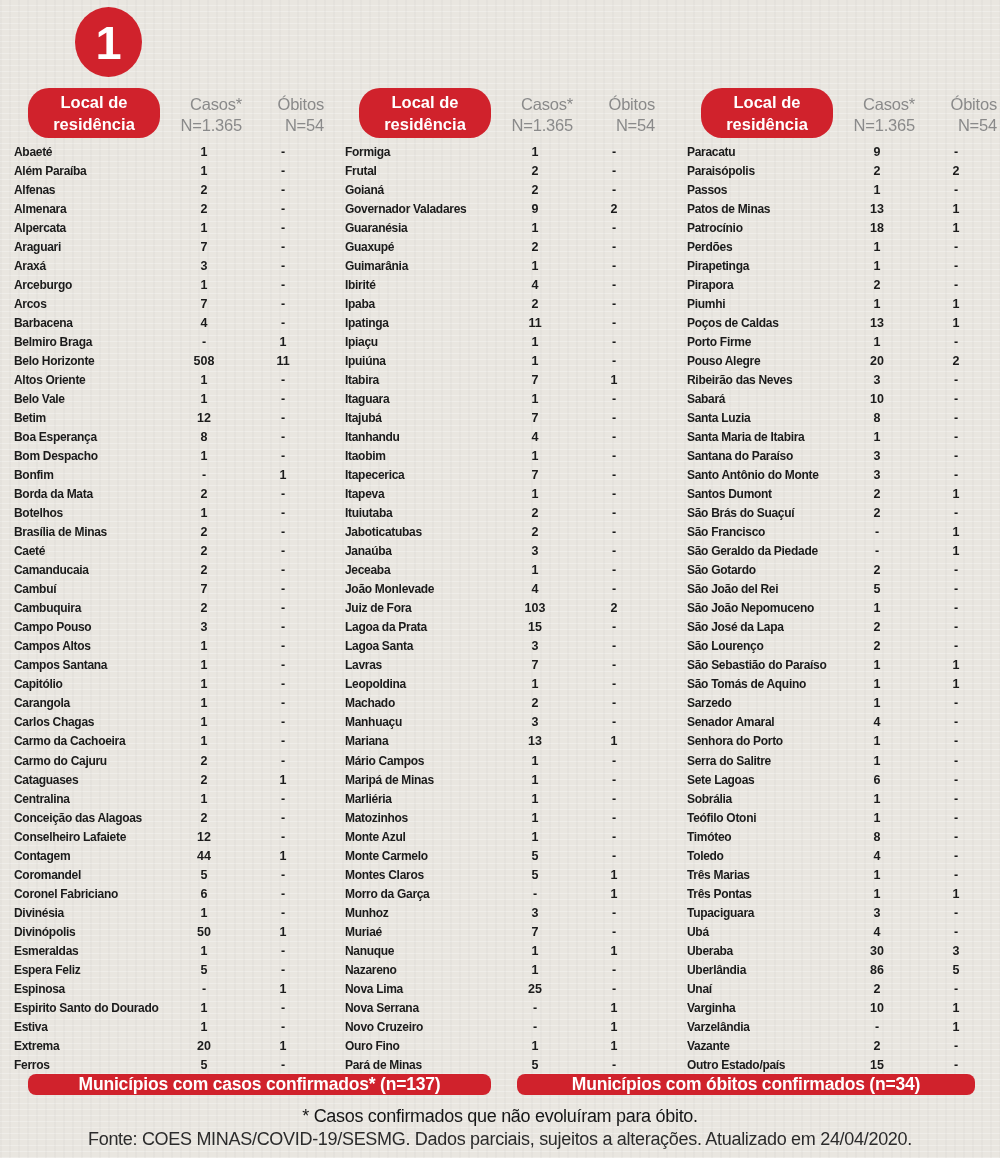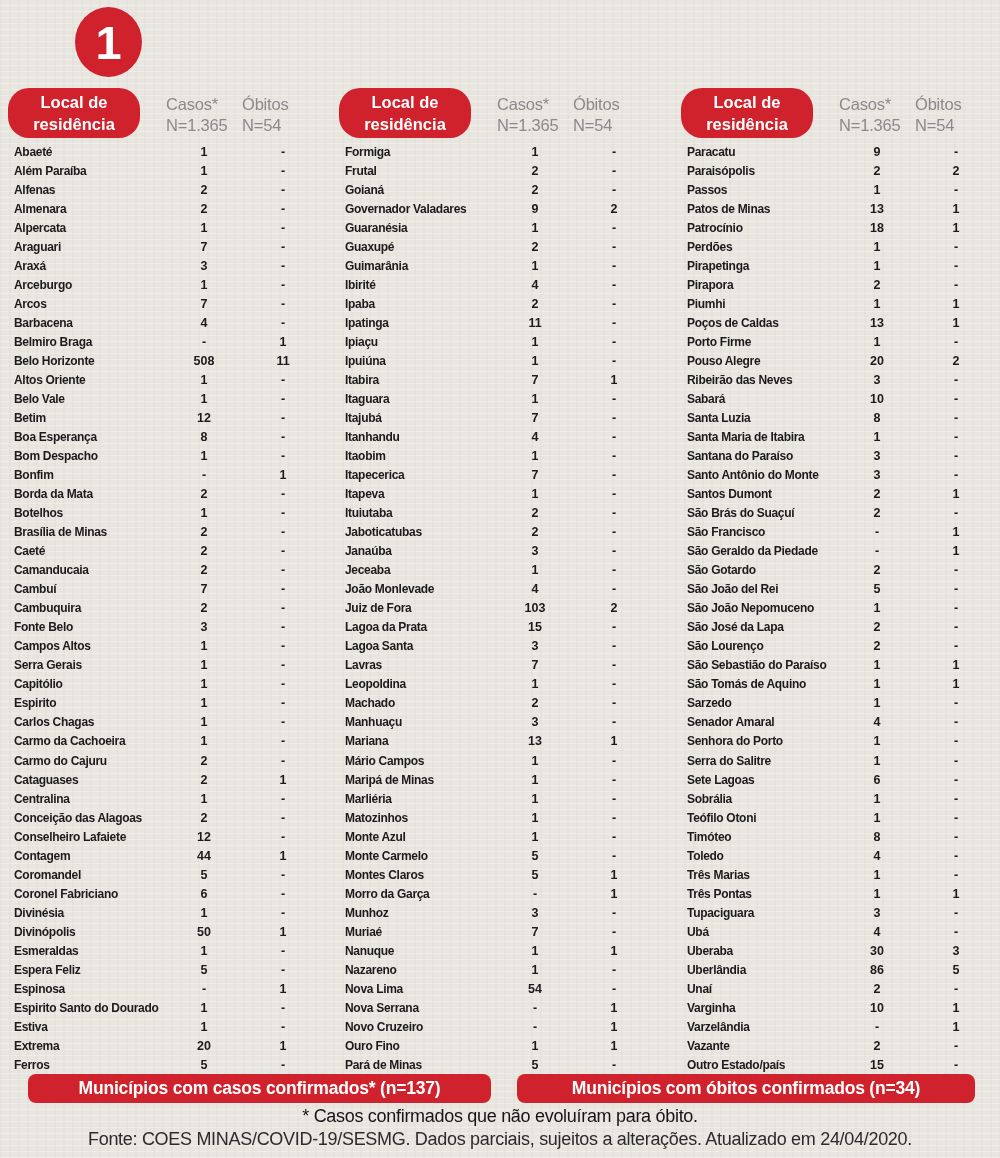--- a/index.html
+++ b/index.html
@@ -25,34 +25,35 @@
     font-size:22px;font-weight:700;color:#141414;line-height:1.34;letter-spacing:-0.4px;
   }
   .group{position:absolute;top:88px;width:316px;}
   #group-0{left:8px;} #group-1{left:339px;} #group-2{left:681px;}
   .group-head{display:grid;grid-template-columns:158px 76px 82px;height:54px;}
   .local-box{
     width:132px;height:50px;background:#d0222c;border-radius:21px;color:#fff;
     font-weight:700;font-size:16.5px;line-height:1.35;
     display:flex;flex-direction:column;align-items:center;justify-content:center;
     align-self:start;
+    margin-left:20px;
   }
   .col-head{
-    color:#8a8a8a;font-size:16.5px;line-height:1.3;text-align:left;
+    color:#8a8a8a;font-size:16.5px;line-height:1.3;text-align:right;
     align-self:center;font-weight:400;letter-spacing:-0.2px;
   }
   .rows{display:flex;flex-direction:column;justify-content:space-between;}
   .row{display:grid;grid-template-columns:158px 76px 82px;height:19.04px;align-items:center;}
   .row .name{
     font-weight:700;font-size:12px;letter-spacing:-0.3px;white-space:nowrap;
     color:#1b1b1b;padding-left:6px;
   }
   .row .val{font-weight:700;font-size:12.5px;text-align:center;color:#1b1b1b;}
   .banner{
-    position:absolute;top:1074px;height:29px;background:#d0222c;border-radius:8px;
+    position:absolute;top:1074px;height:21px;background:#d0222c;border-radius:8px;
     color:#fff;font-weight:700;font-size:17.5px;letter-spacing:-0.2px;
     display:flex;align-items:center;justify-content:center;
   }
   #banner-casos{left:28px;width:463px;}
   #banner-obitos{left:517px;width:458px;}
   .footnote{
     position:absolute;top:1106px;left:0;right:0;text-align:center;
     font-size:18px;font-weight:400;color:#151515;letter-spacing:-0.3px;
   }
   .fonte{
@@ -205,41 +206,41 @@
           <span class="name">Cambuí</span>
           <span class="val">7</span>
           <span class="val">-</span>
         </div>
         <div class="row">
           <span class="name">Cambuquira</span>
           <span class="val">2</span>
           <span class="val">-</span>
         </div>
         <div class="row">
-          <span class="name">Fonte Belo</span>
+          <span class="name">Campo Pouso</span>
           <span class="val">3</span>
           <span class="val">-</span>
         </div>
         <div class="row">
           <span class="name">Campos Altos</span>
           <span class="val">1</span>
           <span class="val">-</span>
         </div>
         <div class="row">
-          <span class="name">Serra Gerais</span>
+          <span class="name">Campos Santana</span>
           <span class="val">1</span>
           <span class="val">-</span>
         </div>
         <div class="row">
           <span class="name">Capitólio</span>
           <span class="val">1</span>
           <span class="val">-</span>
         </div>
         <div class="row">
-          <span class="name">Espirito</span>
+          <span class="name">Carangola</span>
           <span class="val">1</span>
           <span class="val">-</span>
         </div>
         <div class="row">
           <span class="name">Carlos Chagas</span>
           <span class="val">1</span>
           <span class="val">-</span>
         </div>
         <div class="row">
           <span class="name">Carmo da Cachoeira</span>
@@ -565,21 +566,21 @@
           <span class="val">1</span>
           <span class="val">1</span>
         </div>
         <div class="row">
           <span class="name">Nazareno</span>
           <span class="val">1</span>
           <span class="val">-</span>
         </div>
         <div class="row">
           <span class="name">Nova Lima</span>
-          <span class="val">54</span>
+          <span class="val">25</span>
           <span class="val">-</span>
         </div>
         <div class="row">
           <span class="name">Nova Serrana</span>
           <span class="val">-</span>
           <span class="val">1</span>
         </div>
         <div class="row">
           <span class="name">Novo Cruzeiro</span>
           <span class="val">-</span>

